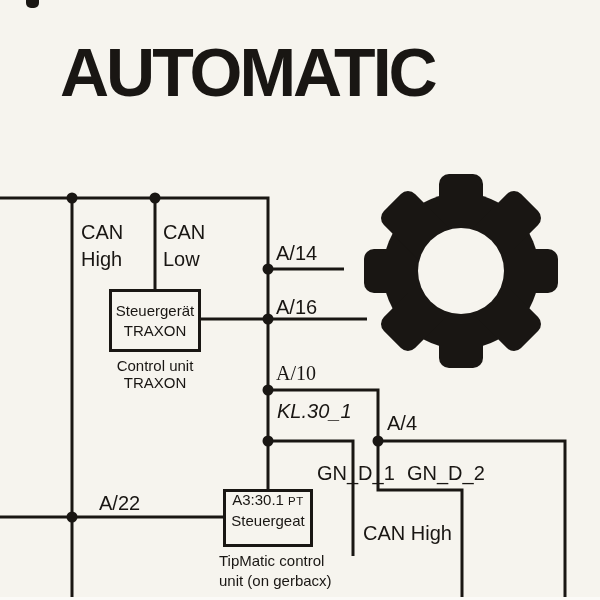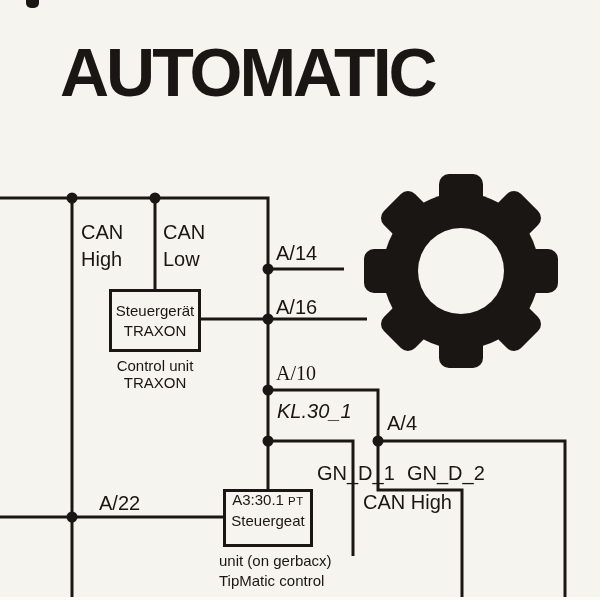--- a/index.html
+++ b/index.html
@@ -97,34 +97,34 @@
     <span>Low</span>
   </div>
   <div class="lbl" style="left:276px; top:244px;">A/14</div>
   <div class="lbl" style="left:276px; top:298px;">A/16</div>
   <div class="lbl" style="left:276px; top:364px;font-family:Liberation Serif, serif;">A/10</div>
   <div class="lbl" style="left:277px; top:402px;font-style:italic;">KL.30_1</div>
   <div class="lbl" style="left:387px; top:414px;">A/4</div>
   <div class="lbl" style="left:277px; top:464px;margin-left:40px;">GN_D_1</div>
   <div class="lbl" style="left:407px; top:464px;">GN_D_2</div>
   <div class="lbl" style="left:83px; top:494px;margin-left:16px;">A/22</div>
-  <div class="lbl" style="left:363px; top:493px;">CAN High</div>
+  <div class="lbl" style="left:363px; top:524px;">CAN High</div>
 
   <div class="boxtext" style="left:110px; top:290px; width:90px; height:61px;">
     <span>Steuergerät</span>
     <span>TRAXON</span>
   </div>
   <div class="caption center" style="left:100px; top:358px; width:110px;">
     <span>Control unit</span>
     <span>TRAXON</span>
   </div>
 
   <div class="boxtext" style="left:224px; top:490px; width:88px; height:40px;">
     <span><span>A3:30.1</span> <span class="small">PT</span></span>
     <span>Steuergeat</span>
   </div>
   <div class="caption" style="left:219px; top:551px; line-height:20px;">
+    <span>TipMatic control</span>
     <span>unit (on gerbacx)</span>
-    <span>TipMatic control</span>
   </div>
 
   <div class="bottom-strip"></div>
 </div>
 
 </body></html>

